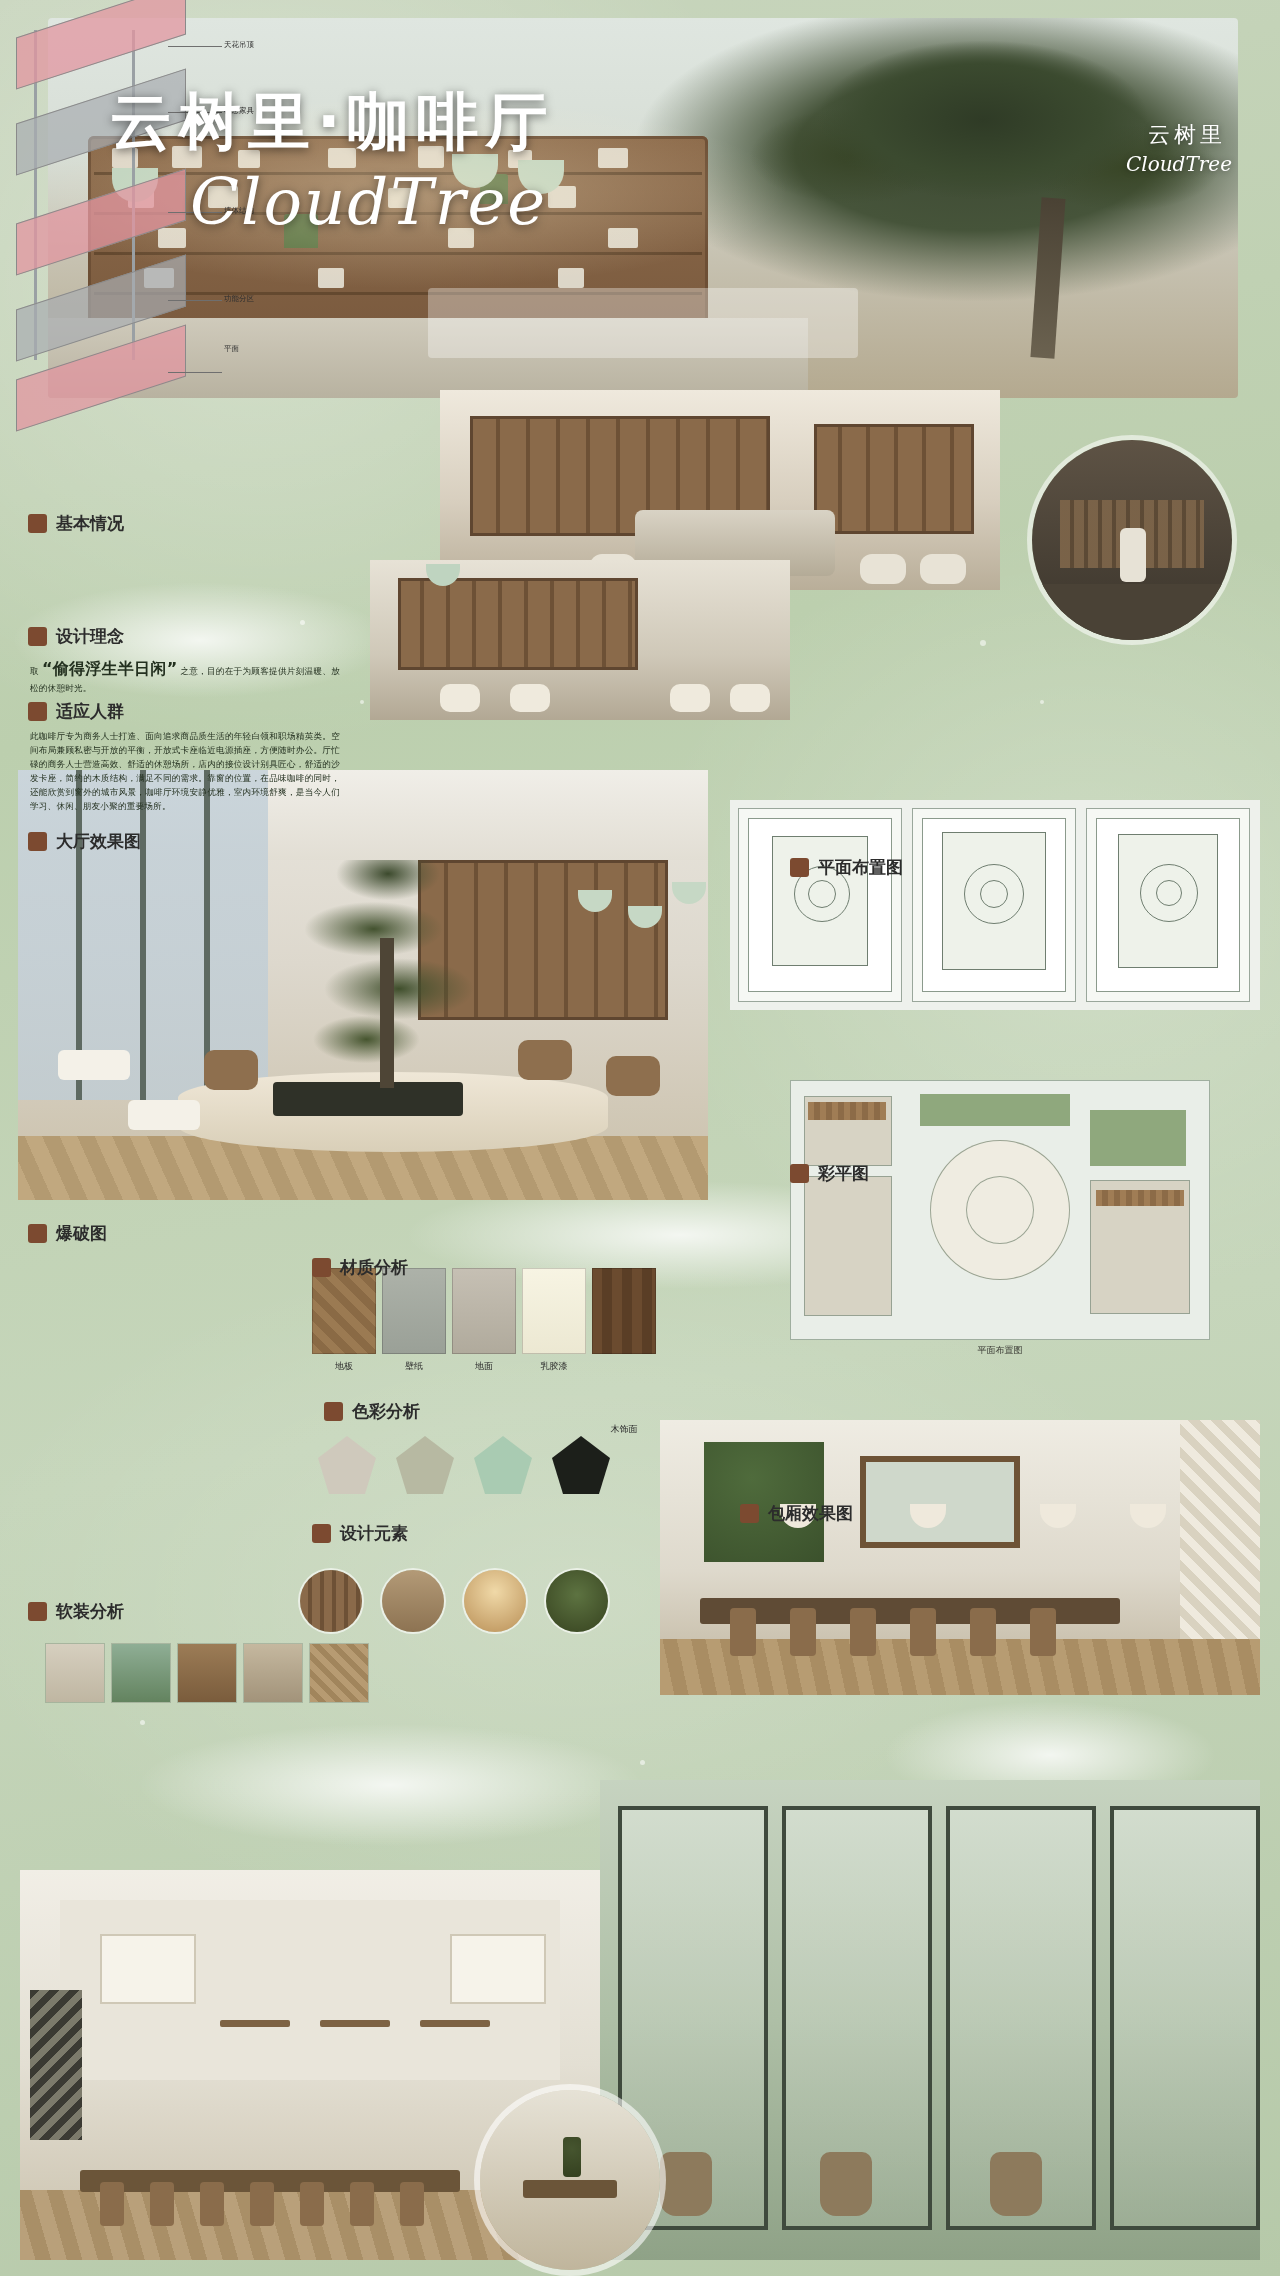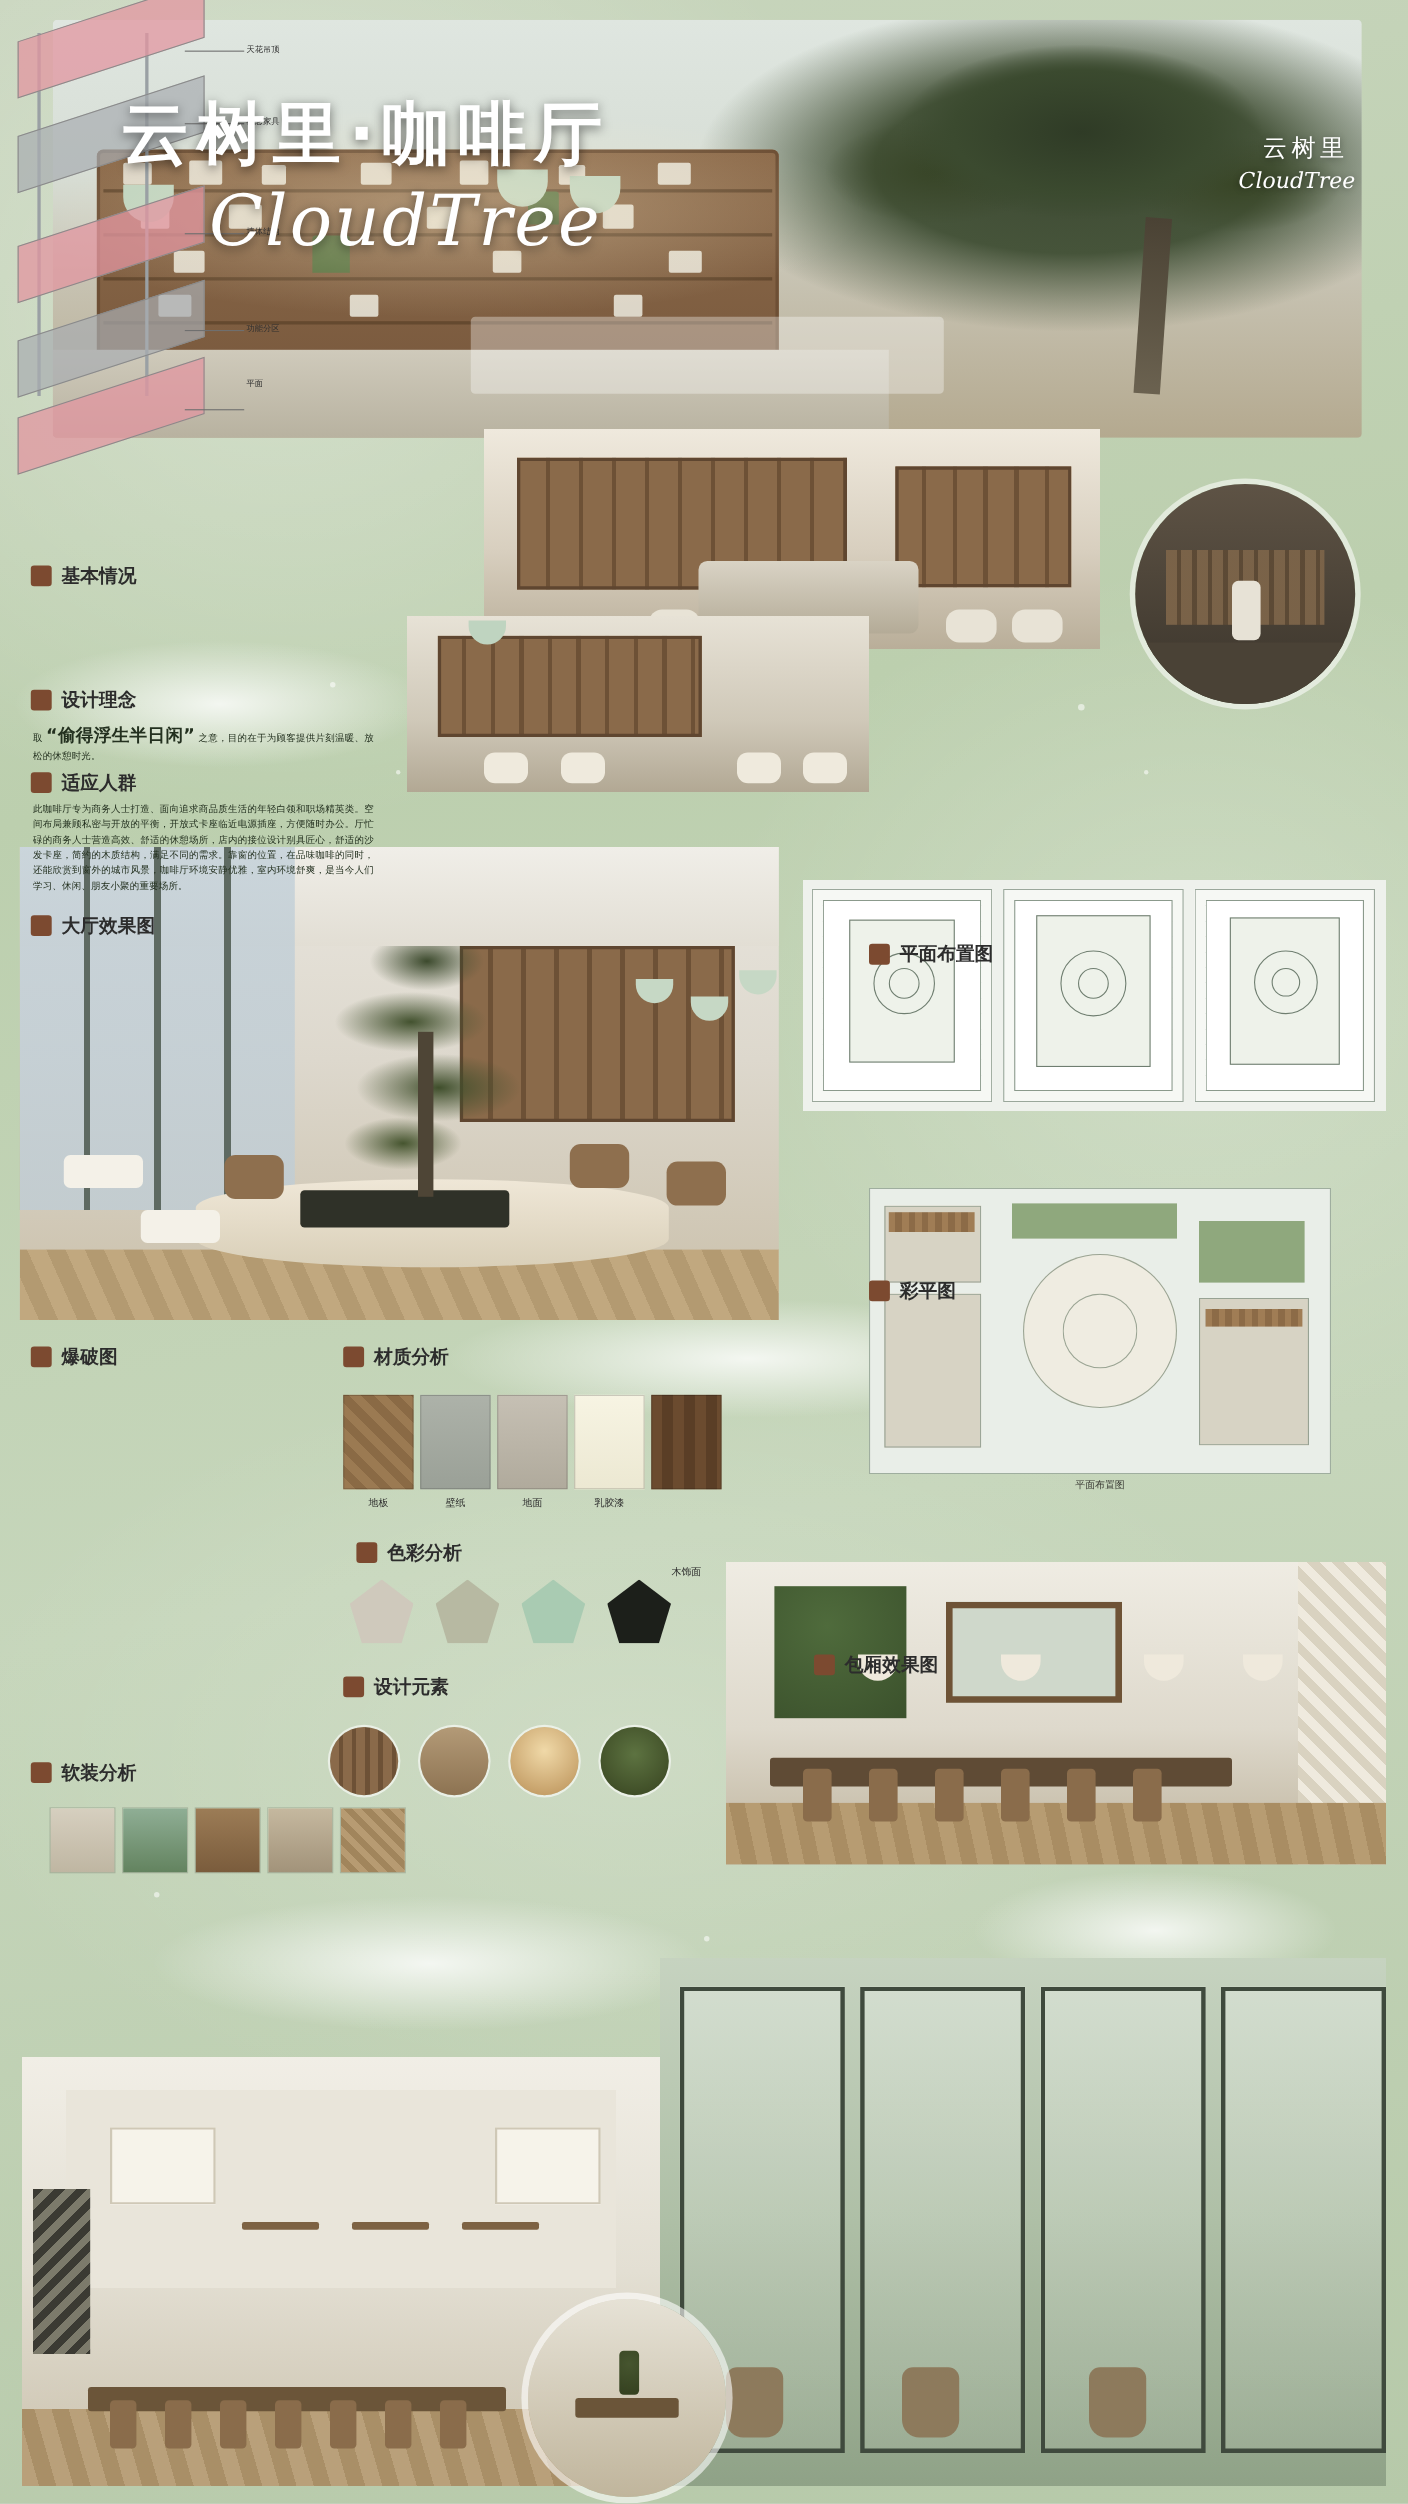--- a/index.html
+++ b/index.html
@@ -511,21 +511,21 @@
     <div class="axon-tick" style="left:168px; top:112px;"></div>
     <div class="axon-note" style="left:224px; top:106px;font-family:Liberation Serif, serif;">概念家具</div>
     <div class="axon-tick" style="left:168px; top:212px;"></div>
     <div class="axon-note" style="left:224px; top:206px;">墙体结构</div>
     <div class="axon-tick" style="left:168px; top:300px;"></div>
     <div class="axon-note" style="left:224px; top:294px;">功能分区</div>
     <div class="axon-tick" style="left:168px; top:372px;"></div>
     <div class="axon-note" style="left:224px; top:344px;text-align:right;">平面</div>
   </div>
 
-  <div class="head" style="left:312px; top:1222px;">
+  <div class="head" style="left:312px; top:1256px;">
     <div class="chip"></div>
     <div class="txt">材质分析</div>
   </div>
 
   <div class="sw" style="left:312px; top:1268px; background:
       repeating-linear-gradient(45deg,#9b7a52 0 8px,#8a6a45 8px 16px);"></div>
   <div class="sw-cap" style="left:312px; top:1360px;">地板</div>
 
   <div class="sw" style="left:382px; top:1268px; background:
       linear-gradient(#adb2a9,#9aa097);"></div>

